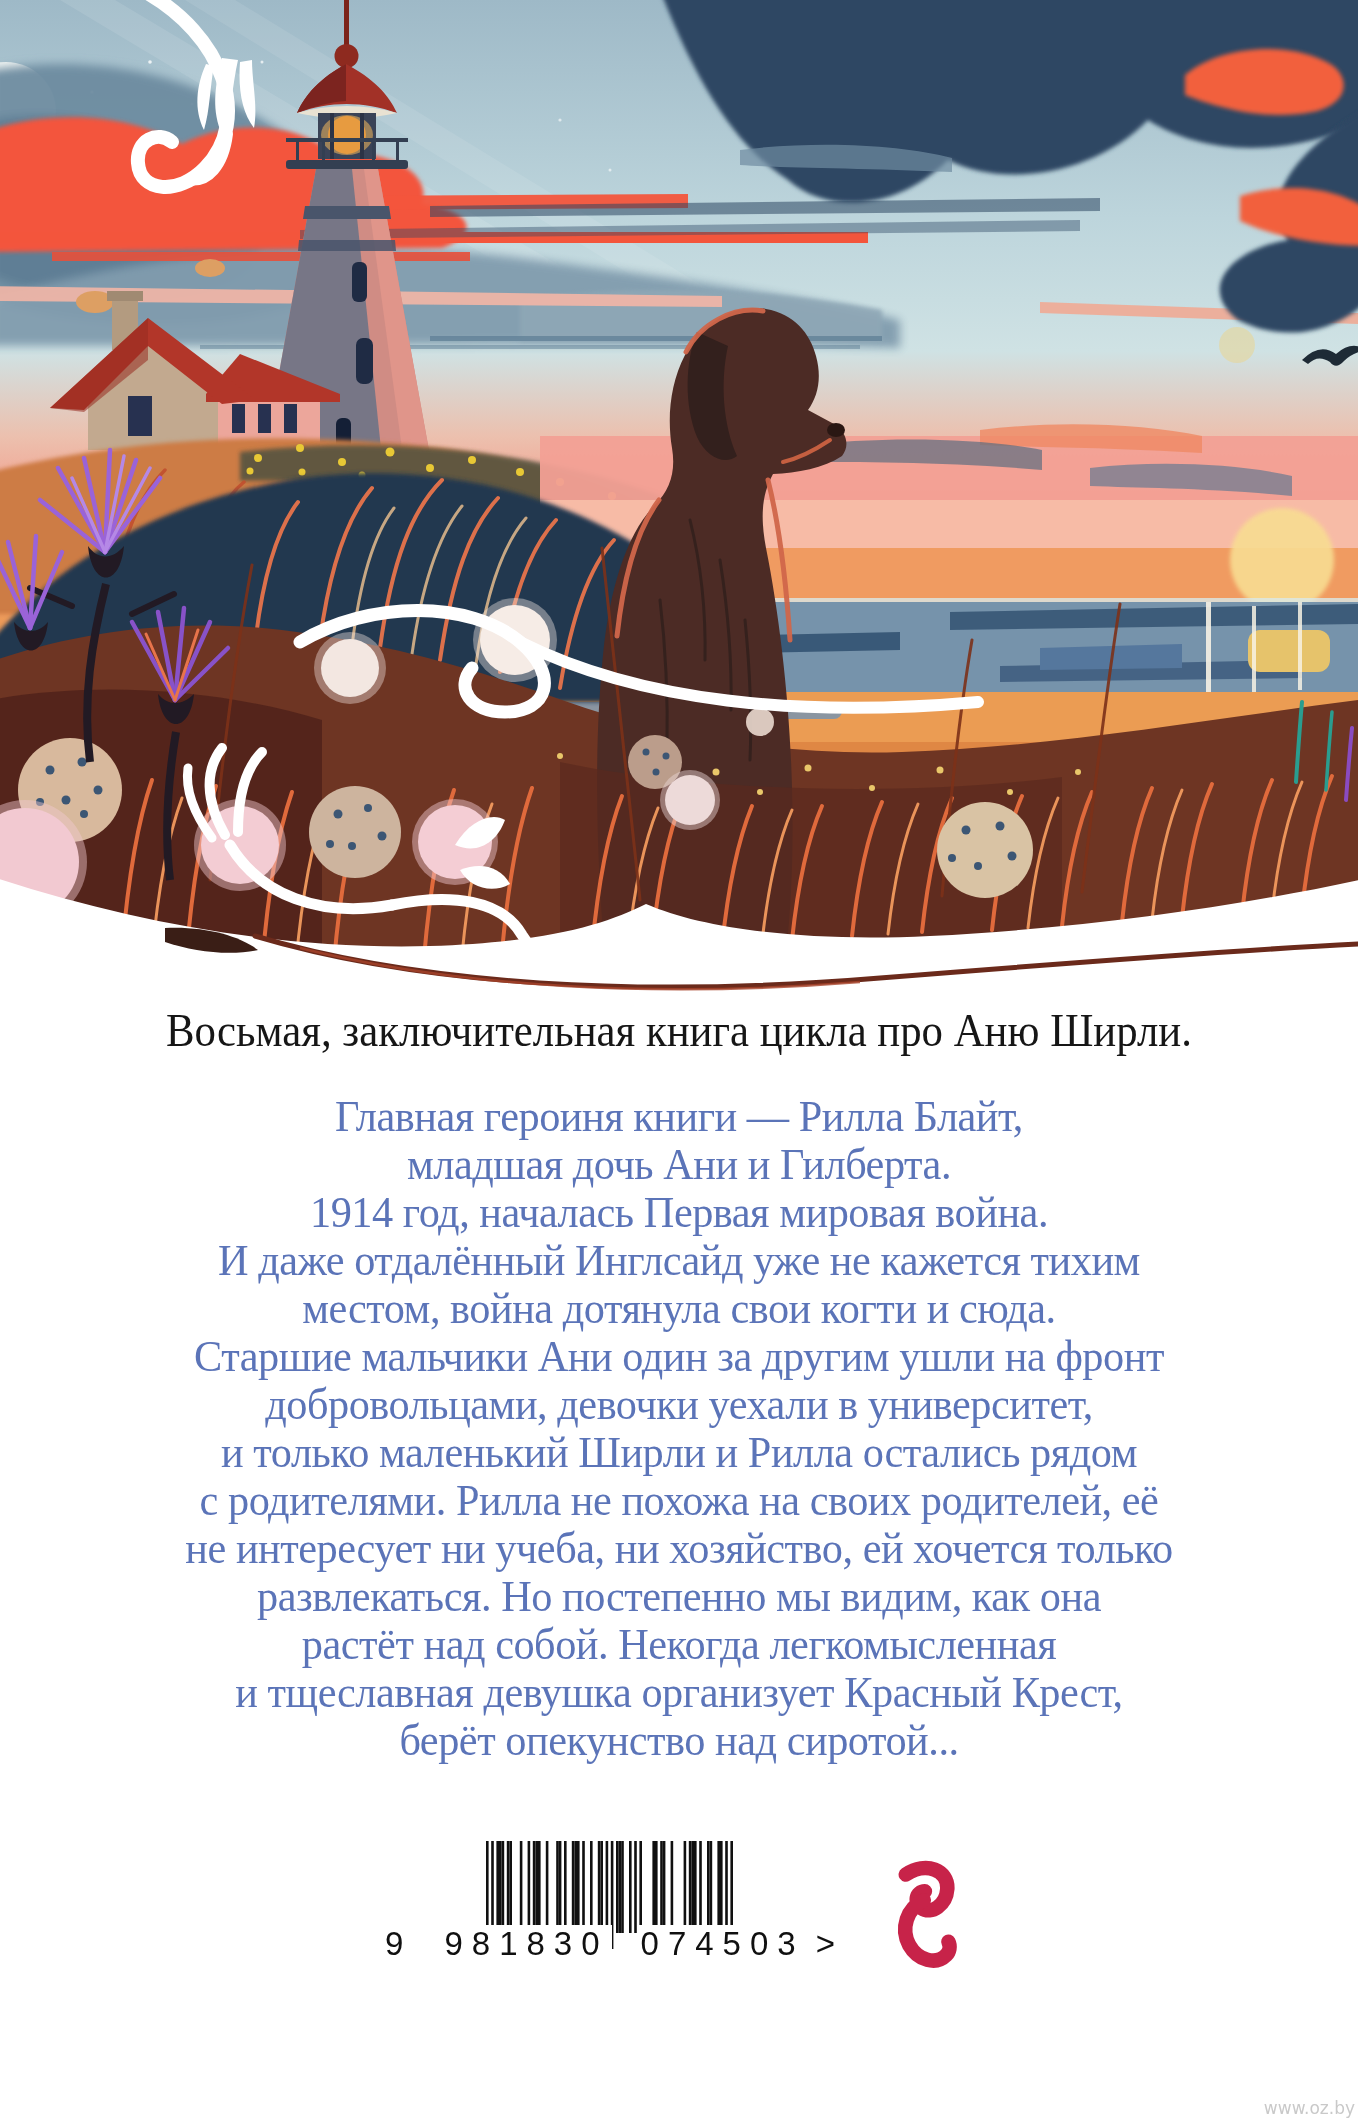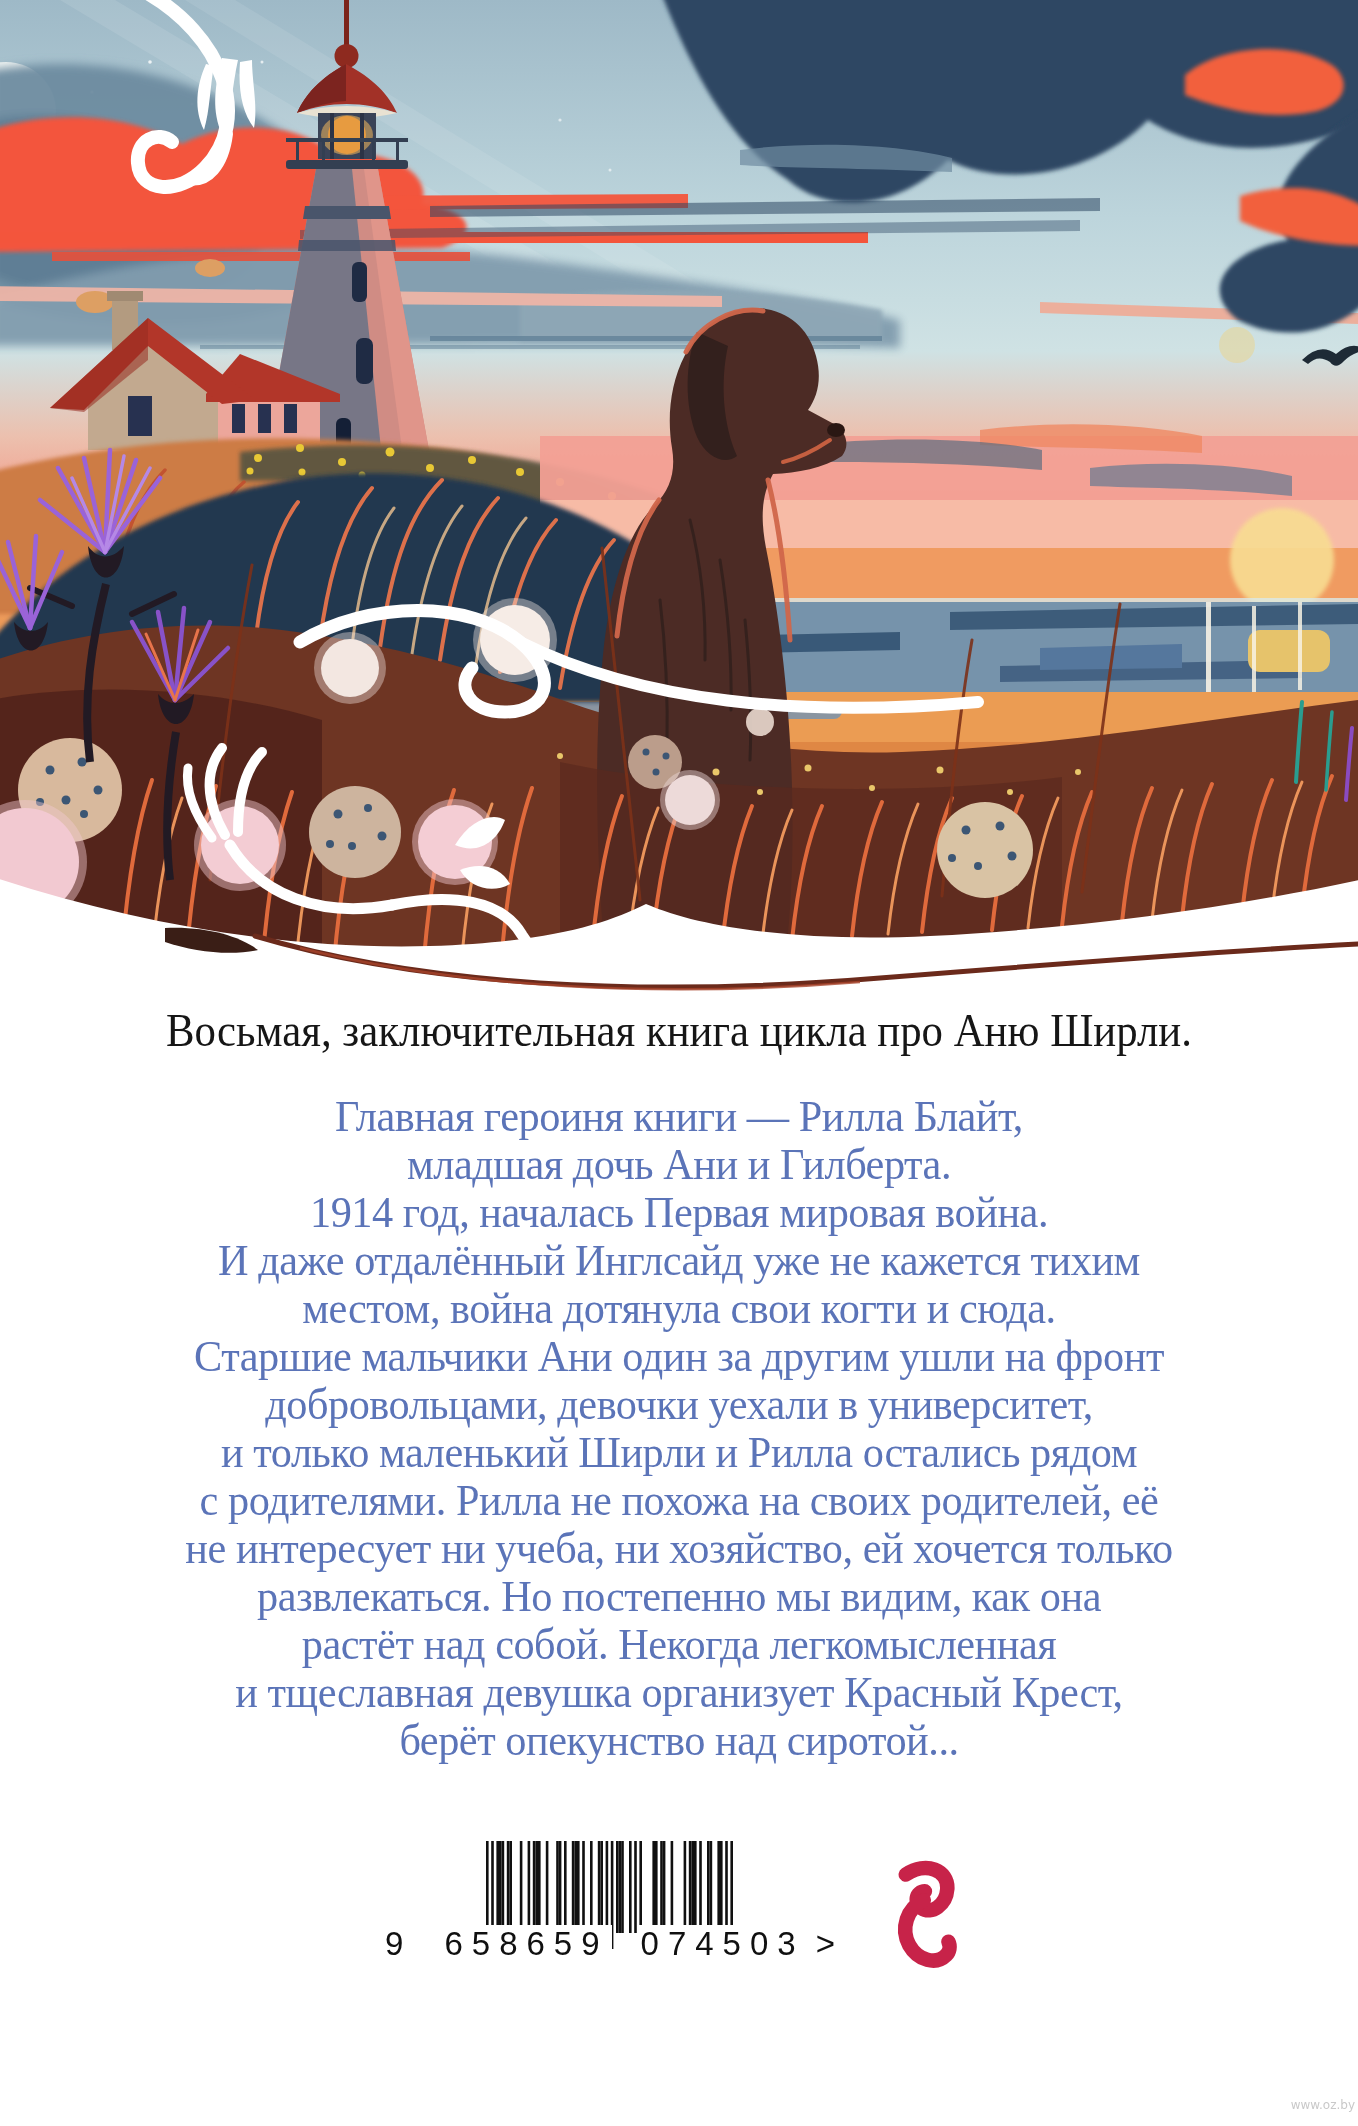--- a/index.html
+++ b/index.html
@@ -35,21 +35,21 @@
     font-size:33px;color:#101010;margin-top:-26px;position:relative;
     display:flex;justify-content:center;gap:26px;
   }
   .bc-digits span{background:#fff;padding:0 3px;letter-spacing:9px;}
   .bc-digits .bc-trail{letter-spacing:0;padding-left:0;margin-left:-18px;background:transparent;}
 
   .logo{position:absolute;top:1860px;left:892px;}
 
   .watermark{
     position:absolute;top:2098px;right:3px;
-    font-family:"DejaVu Sans",sans-serif;font-size:12px;color:#c9c9c9;
+    font-family:"DejaVu Sans",sans-serif;font-size:17px;color:#c9c9c9;
   }
 </style>
 </head>
 <body>
 
 <div class="page">
 
   <div class="art">
   <svg width="1358" height="1000" viewBox="0 0 1358 1000" xmlns="http://www.w3.org/2000/svg">
     <defs>
@@ -497,21 +497,21 @@
         <rect x="213.20000000000002" y="0" width="2.6" height="92"></rect>
         <rect x="221" y="0" width="2.6" height="92"></rect>
         <rect x="223.6" y="0" width="2.6" height="92"></rect>
         <rect x="231.4" y="0" width="2.6" height="92"></rect>
         <rect x="234" y="0" width="2.6" height="92"></rect>
         <rect x="239.20000000000002" y="0" width="2.6" height="108"></rect>
         <rect x="244.4" y="0" width="2.6" height="108"></rect>
       </svg>
     <div class="bc-digits">
       <span>9</span>
-        <span>658659</span>
+        <span>981830</span>
         <span>074503</span>
         <span class="bc-trail">&gt;</span>
     </div>
   </div>
 
   <svg class="logo" width="68" height="112" viewBox="0 0 60 100">
     <g stroke="#c72349" stroke-width="13" fill="none" stroke-linecap="round">
       <path d="M12,13 C30,1 50,9 49,26 C48,40 35,49 26,43 C19,38 21,28 29,28"></path>
       <path d="M28,36 C13,43 7,61 15,76 C23,90 39,94 48,85 C51,82 52,77 50,73"></path>
     </g>

